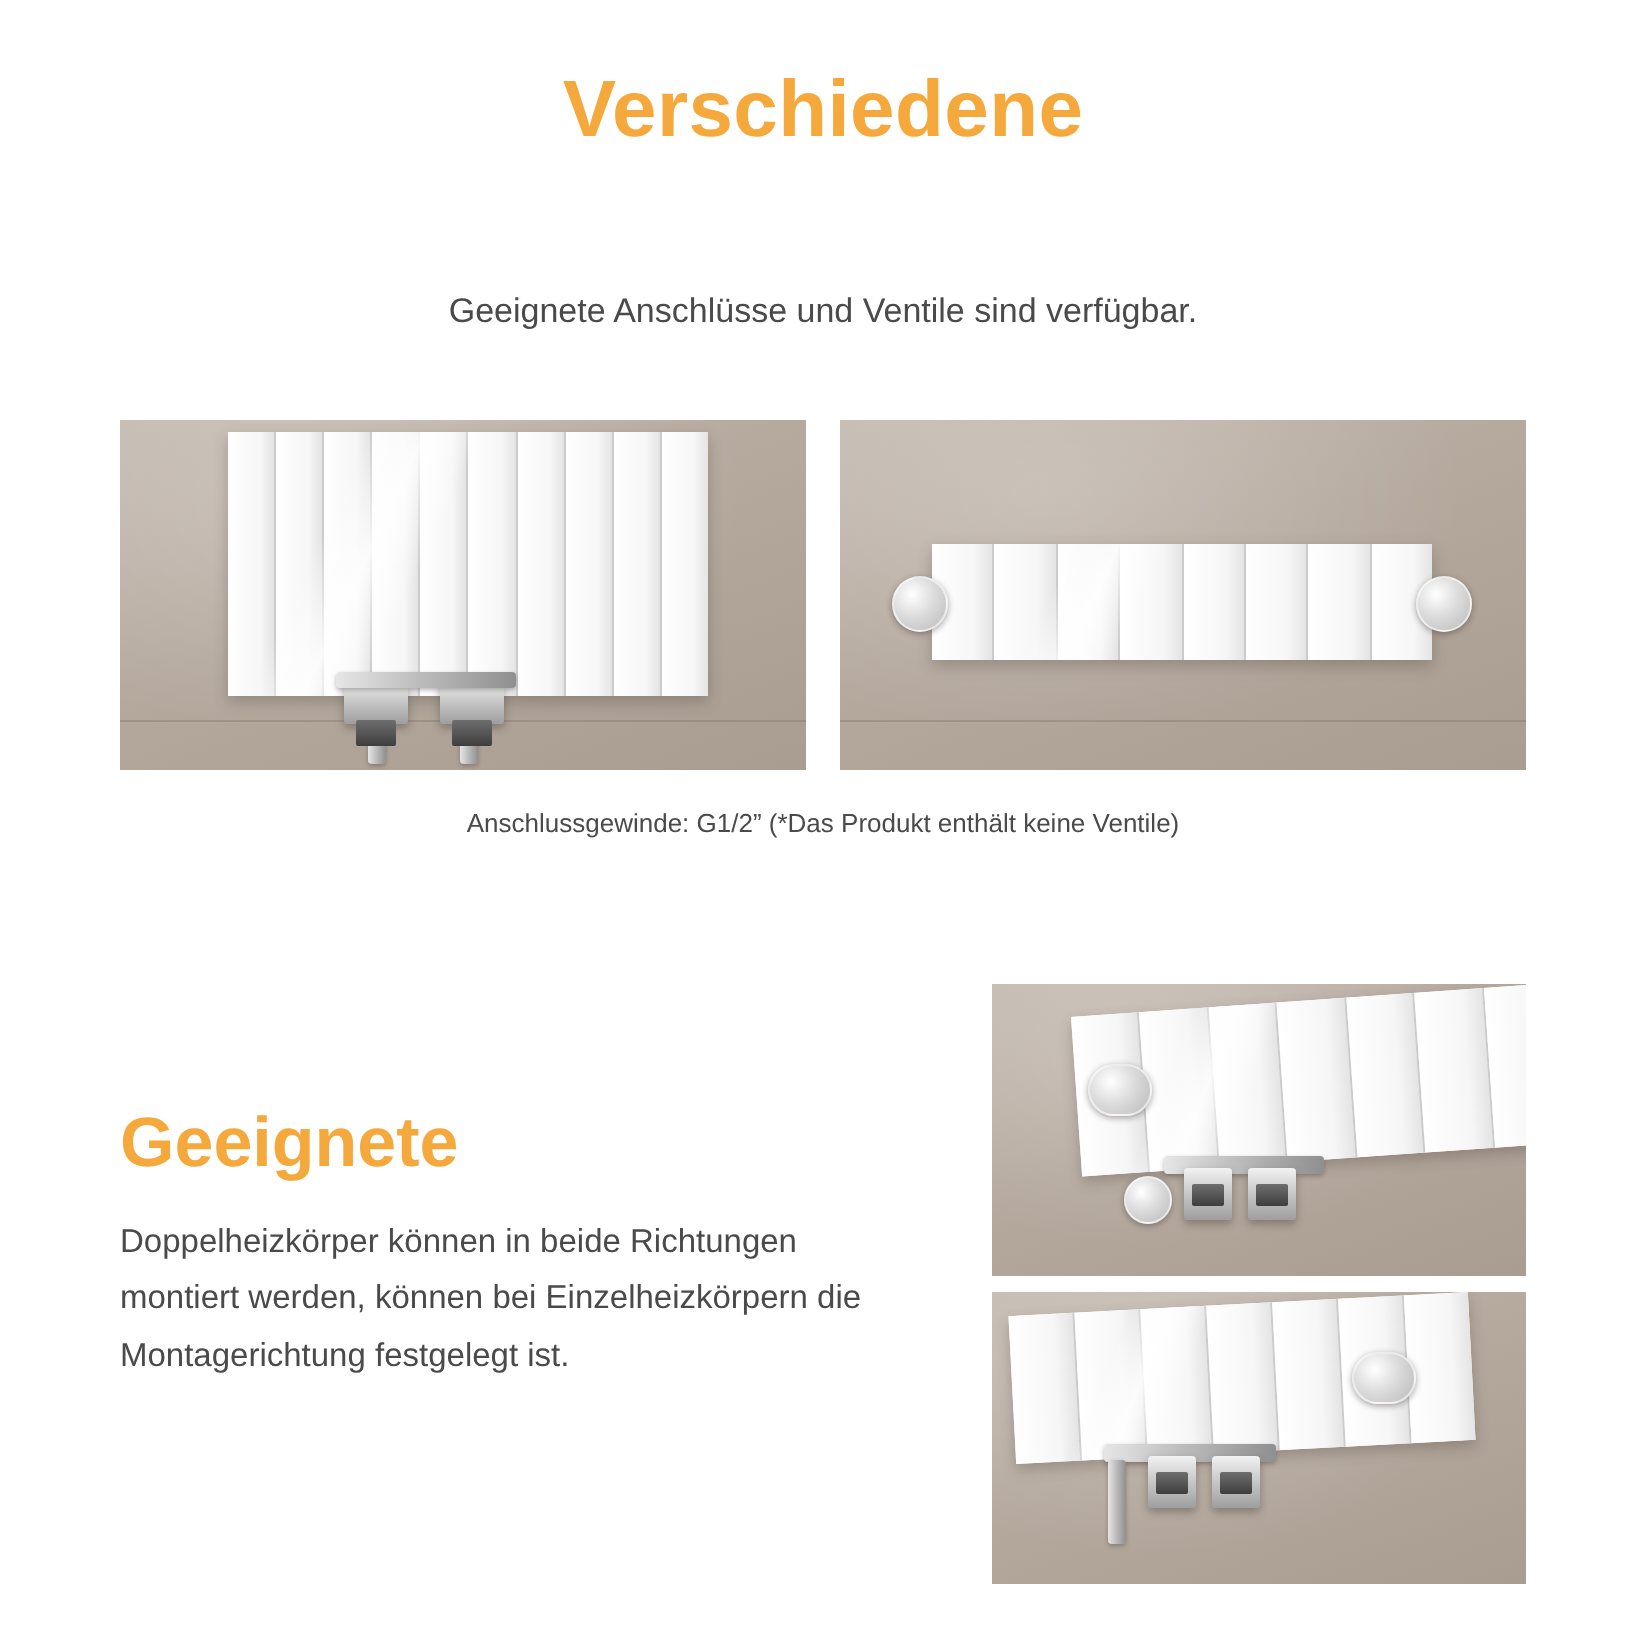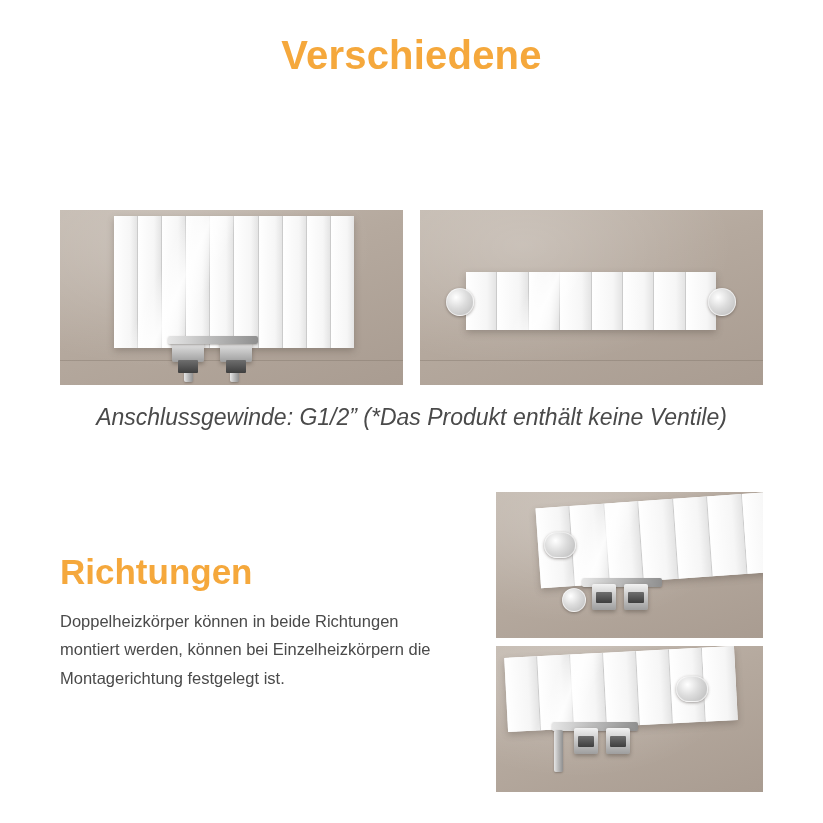--- a/index.html
+++ b/index.html
@@ -126,23 +126,22 @@
     box-shadow: 0 1px 2px rgba(60,52,46,0.35);
   }
 
   
   .caption {
     position: absolute;
     left: 0;
     top: 404px;
     width: 823px;
     text-align: center;
-    font-size: 23px;
+    font-size: 13px;
     color: #4a4a4a;
-    font-style: italic;
   }
 
   
   .note-title {
     position: absolute;
     left: 60px;
     top: 552px;
     font-size: 35px;
     font-weight: bold;
     color: #f5a83c;
@@ -159,20 +158,21 @@
 </style>
 </head>
 <body>
 
 <div class="page">
 
   <div class="headline">
     <span class="l1">Verschiedene</span>
   </div>
 
+  <div class="subhead">Geeignete Anschlüsse und Ventile sind verfügbar.</div>
 
   <div class="photo p1">
     <div class="wall"></div>
     <div class="floorline" style="top:150px;"></div>
 
     <div class="rad" style="left:54px; top:6px; width:240px; height:132px;">
       <div class="fins">
         <i></i>
           <i></i>
           <i></i>
@@ -213,21 +213,21 @@
       </div>
       <div class="shine" style="left:20px; top:0; width:120px; height:58px;"></div>
     </div>
 
     <div class="bracket" style="left:26px; top:78px; width:26px; height:26px;"></div>
     <div class="bracket" style="left:288px; top:78px; width:26px; height:26px;"></div>
   </div>
 
   <div class="caption">Anschlussgewinde: G1/2” (*Das Produkt enthält keine Ventile)</div>
 
-  <div class="note-title">Richtungen</div>
+  <div class="note-title">Geeignete</div>
   <div class="note-body">Doppelheizkörper können in beide Richtungen montiert werden, können bei Einzelheizkörpern die Montagerichtung festgelegt ist.</div>
 
   <div class="photo p3">
     <div class="wall"></div>
 
     <div class="rad" style="left:42px; top:8px; width:240px; height:80px; transform:rotate(-4deg);">
       <div class="fins">
         <i></i>
           <i></i>
           <i></i>

